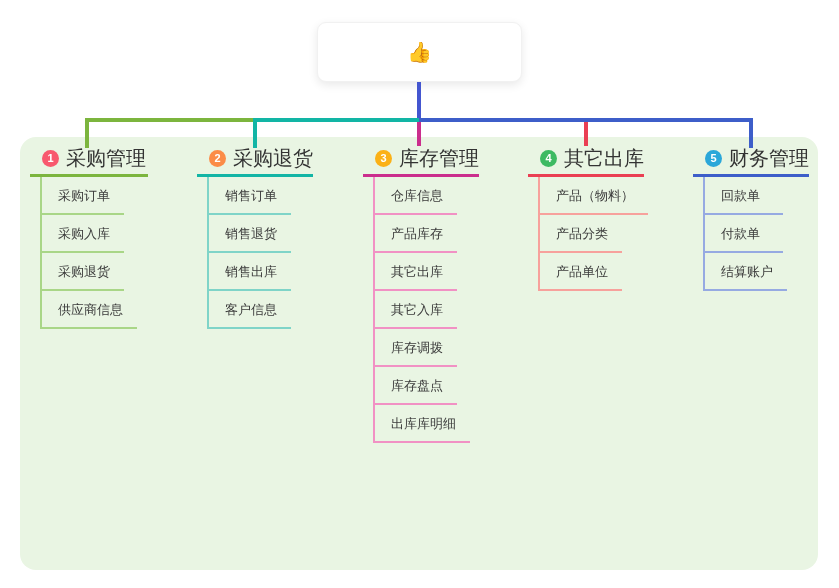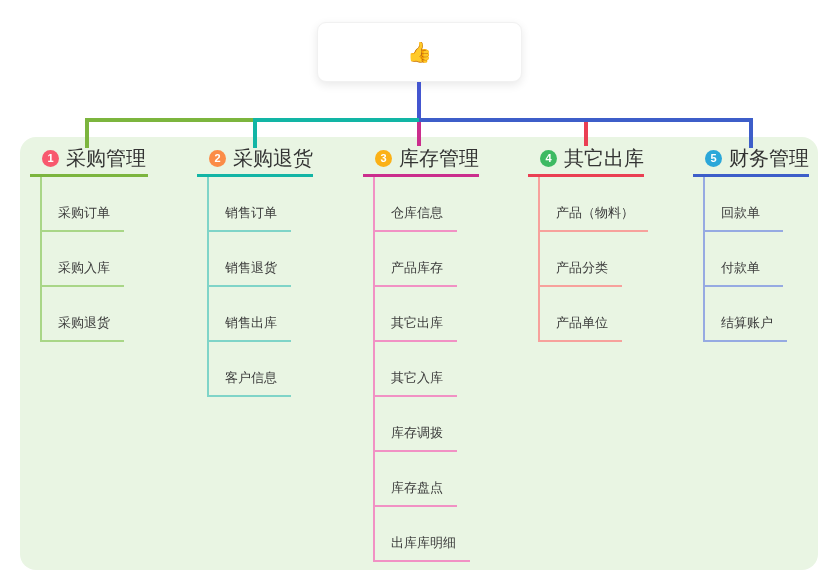--- a/index.html
+++ b/index.html
@@ -44,21 +44,21 @@
   .branch.p0 .branch-header{width:118px;}
   .branch .branch-header{width:116px;}
   .branch.p0 .branch-header{width:118px;}
 
   .badge{width:17px;height:17px;border-radius:50%;background:var(--badge);
          color:#ffffff;font-size:11px;font-weight:bold;line-height:17px;
          text-align:center;flex:0 0 auto;}
   .branch-label{font-size:20px;font-weight:400;color:#333333;white-space:nowrap;}
 
   .children{margin-left:10px;border-left:2px solid var(--childline);width:max-content;}
-  .child-row{box-sizing:border-box;height:55px;display:flex;align-items:flex-end;
+  .child-row{box-sizing:border-box;height:38px;display:flex;align-items:flex-end;
              padding:0 14px 8px 16px;border-bottom:2px solid var(--childline);
              width:max-content;min-width:78px;font-size:13px;color:#3b3b3b;
              white-space:nowrap;cursor:pointer;}
 </style>
 </head>
 <body style="--panel: #e9f5e3; --trunk: #4456d0;">
 
 <div class="stage">
 
   <div class="panel"></div>
@@ -79,20 +79,21 @@
 
   <div class="branch p0" style="--line: #7cb53e; --childline: #a9d687; --badge: #f8596e;">
     <div class="branch-header">
       <span class="badge">1</span>
       <span class="branch-label">采购管理</span>
     </div>
     <div class="children">
       <div class="child-row">采购订单</div>
       <div class="child-row">采购入库</div>
       <div class="child-row">采购退货</div>
+      <div class="child-row">供应商信息</div>
     </div>
   </div>
 
   <div class="branch p1" style="--line: #12b5a5; --childline: #7fd4c8; --badge: #fb8c47;">
     <div class="branch-header">
       <span class="badge">2</span>
       <span class="branch-label">采购退货</span>
     </div>
     <div class="children">
       <div class="child-row">销售订单</div>

